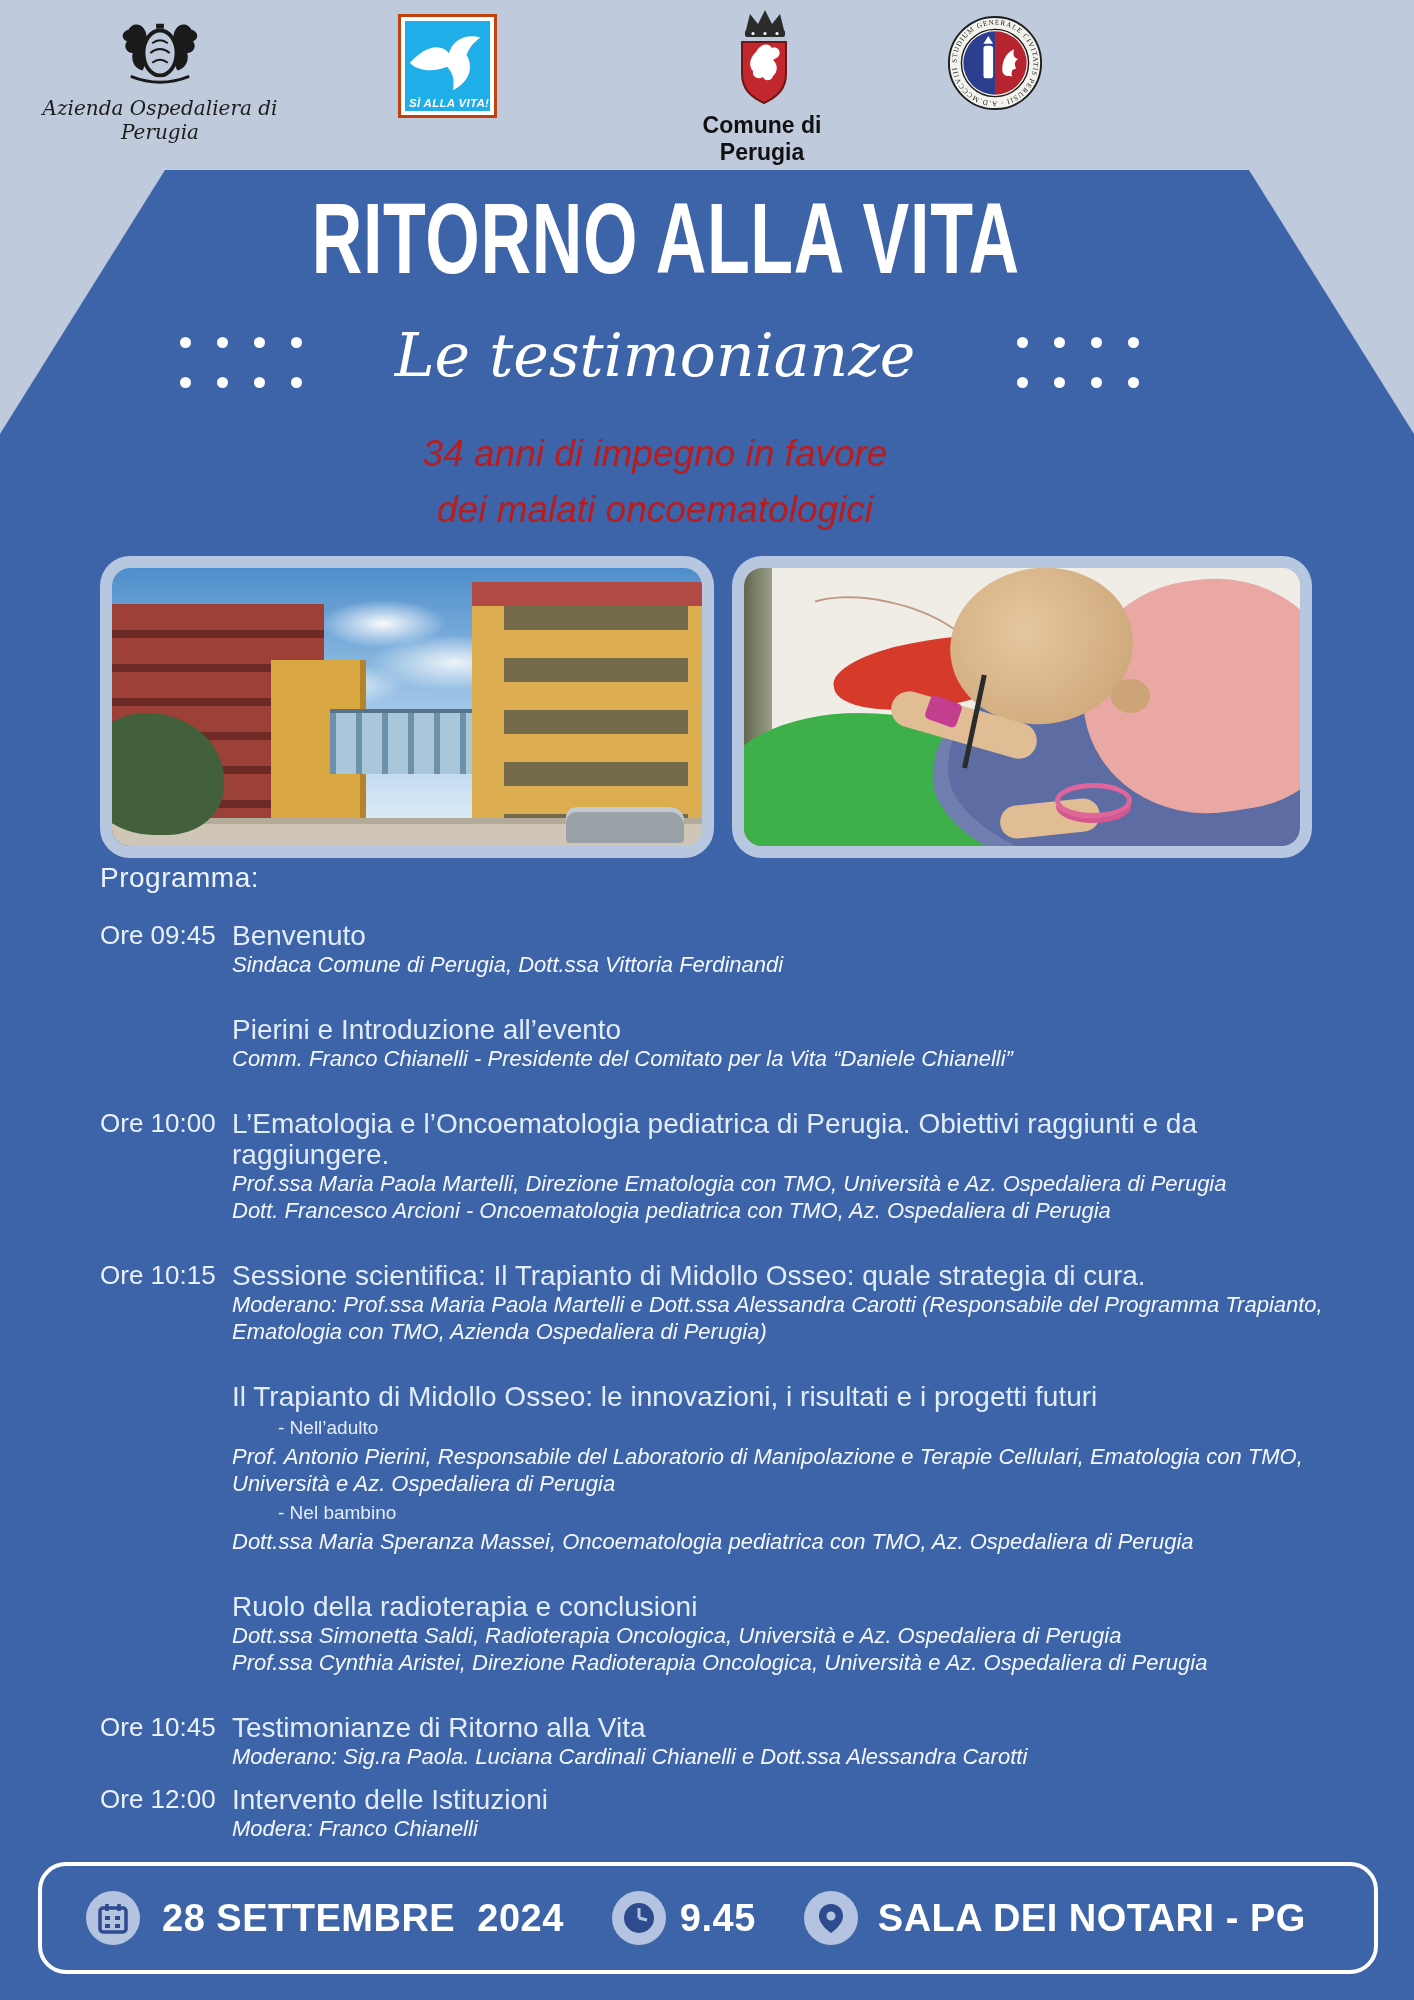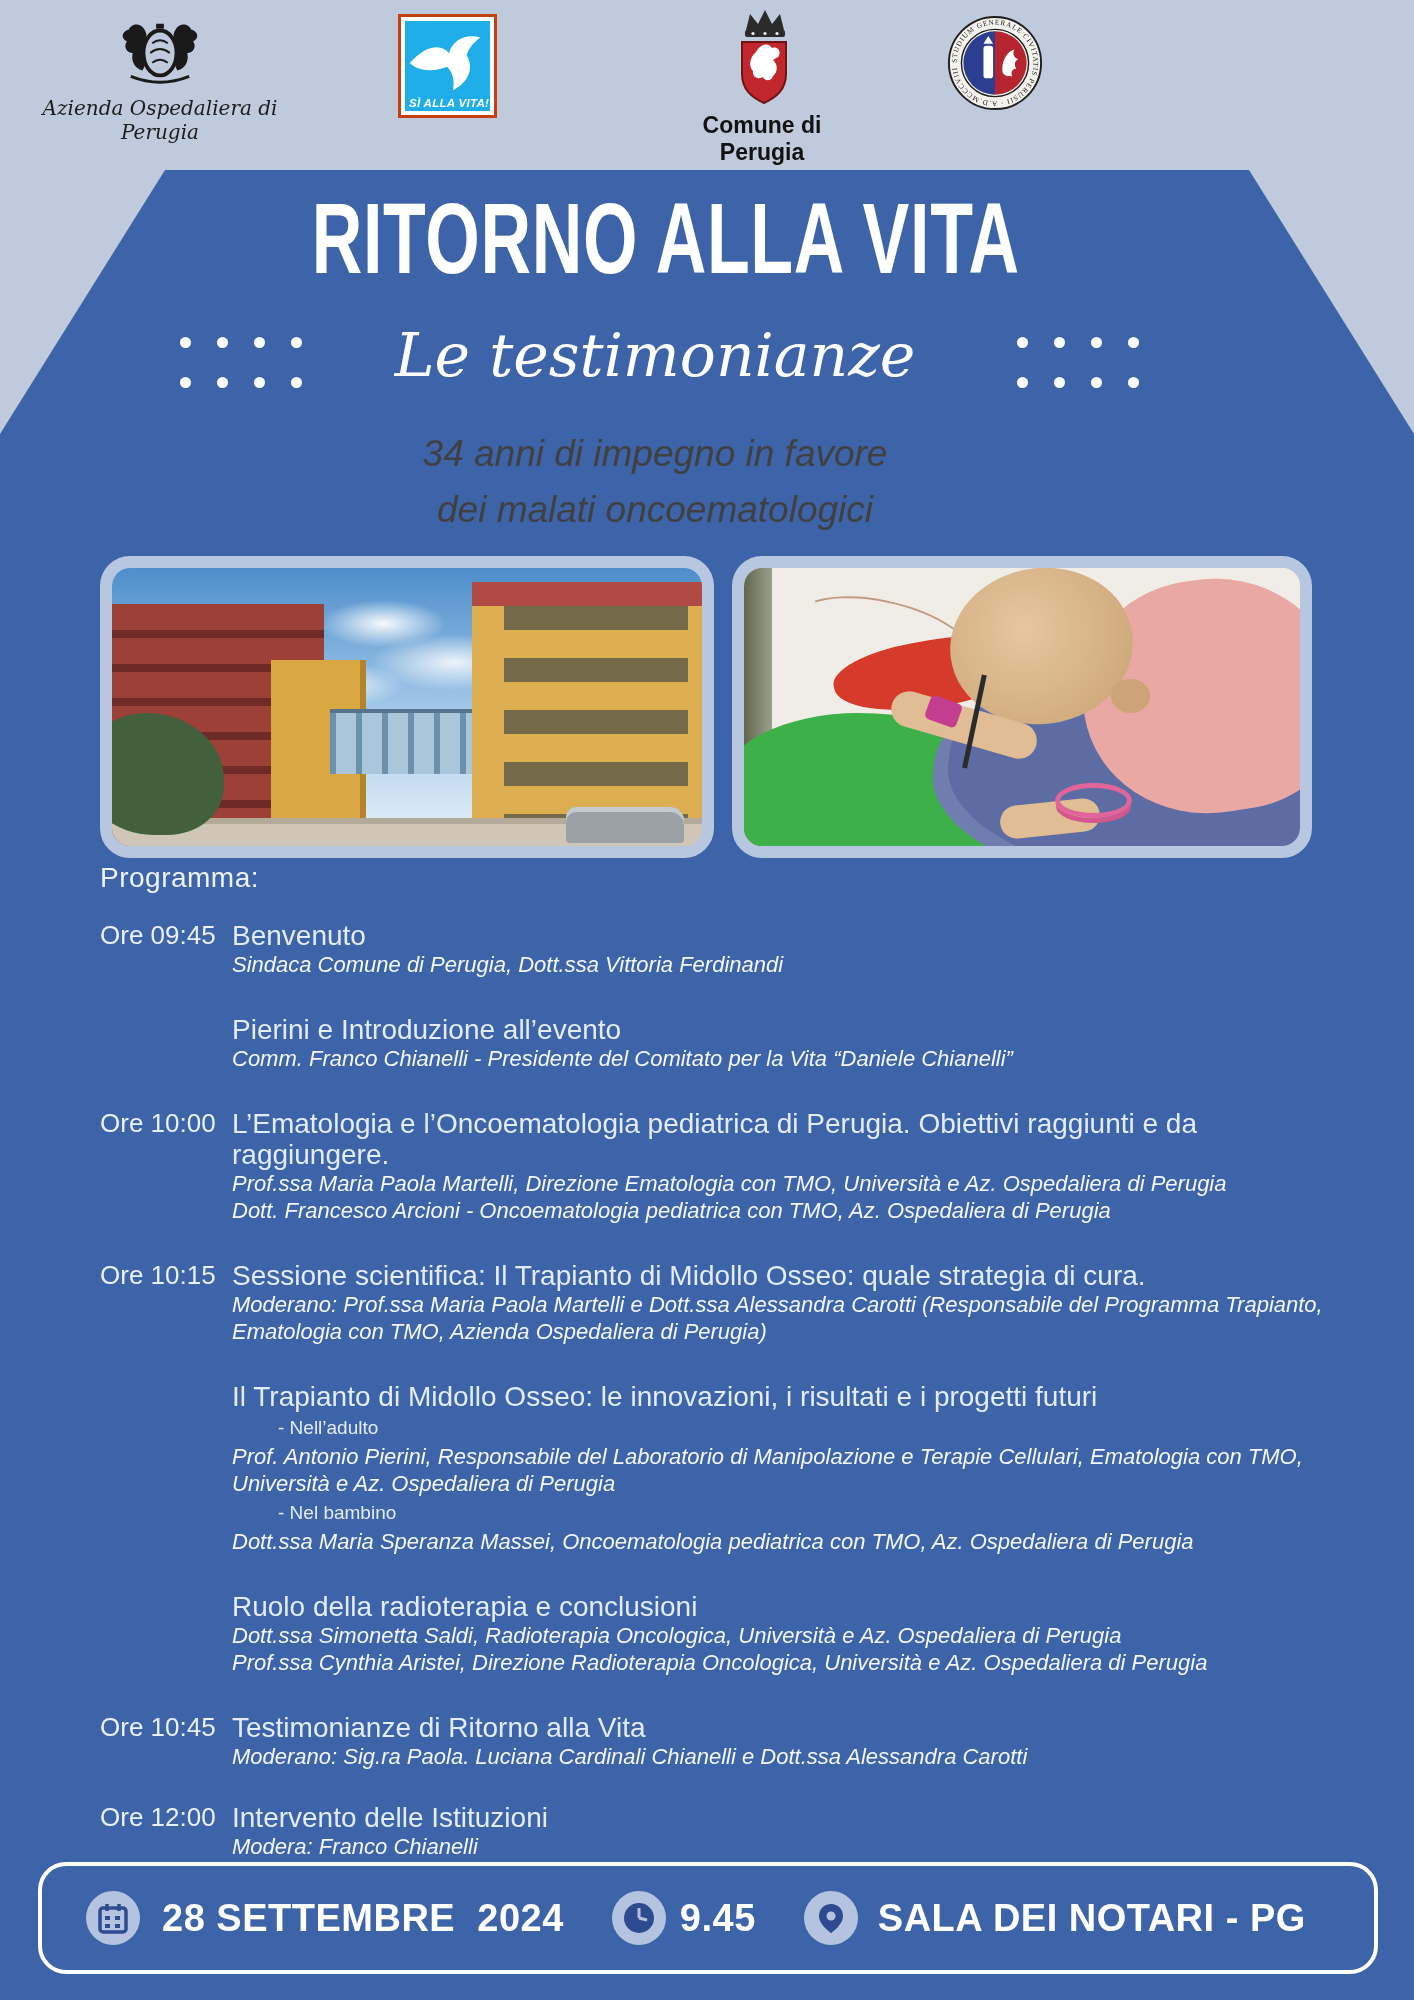--- a/index.html
+++ b/index.html
@@ -29,21 +29,21 @@
     font-size:100px;font-weight:700;color:#fff;line-height:1;white-space:nowrap;}
   .hero-title .squeeze{display:inline-block;transform:scaleX(.70);transform-origin:center;letter-spacing:1px;}
   .script-line{position:absolute;left:255px;top:320px;width:800px;text-align:center;
     font-family:"DejaVu Serif",serif;font-style:italic;font-size:60px;color:#fff;}
   .dots{position:absolute;display:grid;grid-template-columns:repeat(4,11px);
     grid-template-rows:repeat(2,11px);column-gap:26px;row-gap:29px;}
   .dots i{display:block;width:11px;height:11px;border-radius:50%;background:#fff;}
   .dots-left{left:180px;top:337px;}
   .dots-right{left:1017px;top:337px;}
   .hero-sub{position:absolute;left:255px;top:426px;width:800px;text-align:center;
-    font-size:37px;font-style:italic;color:#404040;line-height:56px;}
+    font-size:37px;font-style:italic;color:#b91c1c;line-height:56px;}
   
   .photo{position:absolute;top:556px;height:278px;border:12px solid #b7c7e0;
     border-radius:30px;overflow:hidden;box-sizing:content-box;background:#e8e8e8;}
   .photo *{position:absolute;}
   .photo-left{left:100px;width:590px;}
   .photo-right{left:732px;width:556px;}
   
   .sky{inset:0;background:
     radial-gradient(90px 34px at 46% 20%,rgba(255,255,255,.95),transparent 70%),
     radial-gradient(120px 40px at 58% 34%,rgba(255,255,255,.85),transparent 70%),
@@ -276,21 +276,21 @@
         <div class="s">Dott.ssa Maria Speranza Massei, Oncoematologia pediatrica con TMO, Az. Ospedaliera di Perugia</div>
       </div>
       <div class="item">
         <div class="t">Ruolo della radioterapia e conclusioni</div>
         <div class="s">Dott.ssa Simonetta Saldi, Radioterapia Oncologica, Università e Az. Ospedaliera di Perugia</div>
         <div class="s">Prof.ssa Cynthia Aristei, Direzione Radioterapia Oncologica, Università e Az. Ospedaliera di Perugia</div>
       </div>
     </div>
   </div>
 
-  <div class="pe" style="margin-bottom:32px;">
+  <div class="pe" style="margin-bottom:14px;">
     <div class="time">Ore 10:45</div>
     <div class="body">
       <div class="item">
         <div class="t">Testimonianze di Ritorno alla Vita</div>
         <div class="s">Moderano: Sig.ra Paola. Luciana Cardinali Chianelli e Dott.ssa Alessandra Carotti</div>
       </div>
     </div>
   </div>
 
   <div class="pe" style="margin-bottom:0;">

